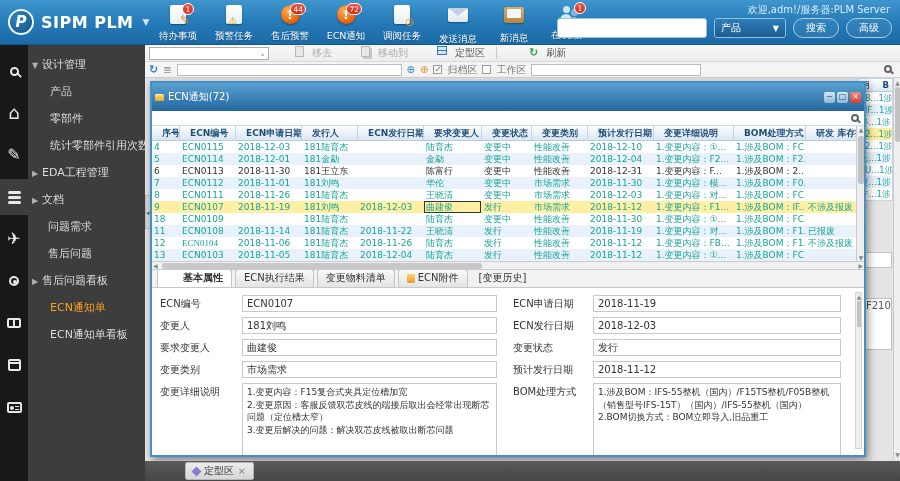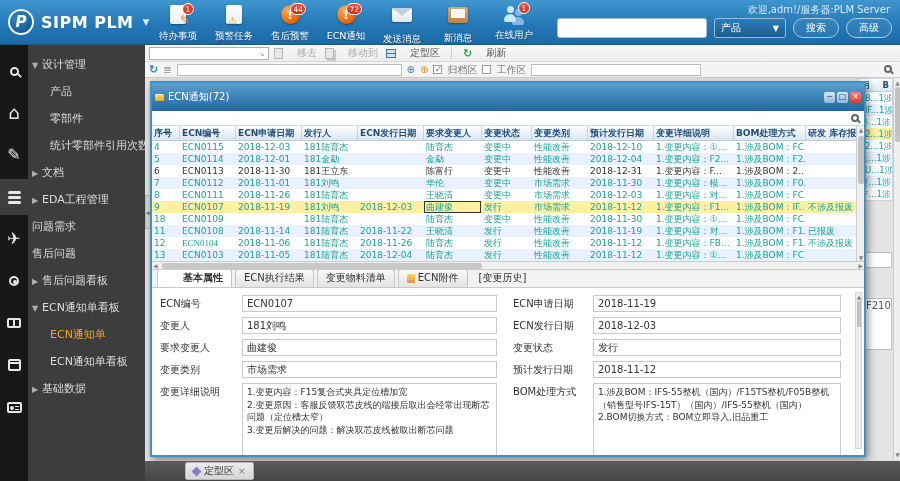--- a/index.html
+++ b/index.html
@@ -53,28 +53,28 @@
   .bookk::after { content:""; position:absolute; left:50%; top:0; bottom:0; width:2px; margin-left:-1px; background:#e8e8e8; }
   .cal { width:13px; height:12px; border:2px solid #e8e8e8; border-radius:2px; position:relative; display:block; }
   .cal::before { content:""; position:absolute; top:1px; left:0; right:0; height:2px; background:#e8e8e8; }
   .card { width:15px; height:11px; border:2px solid #e8e8e8; border-radius:2px; position:relative; display:block; }
   .card::after { content:""; position:absolute; left:1px; top:2px; width:4px; height:4px; border-radius:50%; background:#e8e8e8; }
   .card::before { content:""; position:absolute; right:1px; top:2px; width:4px; height:1.5px; background:#e8e8e8; box-shadow:0 3px 0 #e8e8e8; }
   .sidebar { width:117px; background:#3d3d3d; padding-top:6px; }
   .sb-item { height:27px; line-height:27px; color:#dcdcdc; font-size:11px; white-space:nowrap; overflow:hidden; cursor:pointer; }
   .sb-item .arr { display:inline-block; width:10px; color:#b0b0b0; font-size:8px; margin-left:4px; }
   .sb-item.l1 { padding-left:22px; }
-  .sb-item.l0.noarr { padding-left:4px; }
+  .sb-item.l0.noarr { padding-left:20px; }
   .sb-item.active { color:#f6a321; }
 
   
   .content { flex:1; position:relative; background:#e4e4e4; overflow:hidden; }
   .trow1 { position:absolute; top:0; left:0; right:0; height:17px; background:linear-gradient(#f8f8f8,#ededed); border-bottom:1px solid #d8d8d8; display:flex; align-items:center; gap:5px; padding-left:4px; font-size:10px; color:#555; }
   .combo { width:120px; height:13px; background:#fff; border:1px solid #adadad; display:flex; justify-content:flex-end; align-items:center; color:#888; font-size:8px; padding-right:2px; }
-  .t1btn { display:flex; align-items:center; gap:14px; cursor:pointer; white-space:nowrap; }
+  .t1btn { display:flex; align-items:flex-start; gap:8px; cursor:pointer; white-space:nowrap;margin-left:21px; }
   .t1btn.disabled { color:#aaa; }
   .pagei { width:9px; height:11px; background:#e8e8e8; border:1px solid #b8b8b8; display:inline-block; }
   .pagei.mv { box-shadow:2px 2px 0 #c8c8c8; }
   .gridi { width:10px; height:9px; border:1px solid #2f7cb8; background:linear-gradient(#cfe4f4 3px,#2f7cb8 3px,#2f7cb8 4px,#cfe4f4 4px); display:inline-block; }
   .refi { color:#2e9e3e; font-weight:bold; font-size:11px; }
   .refi.blue { color:#2e7fc0; }
   .vsep { width:1px; height:12px; background:#ccc; margin:0 3px; }
   .trow2 { position:absolute; top:17px; left:0; right:0; height:16px; background:#f4f4f4; border-bottom:1px solid #cfcfcf; display:flex; align-items:center; gap:5px; padding:0 8px 0 4px; font-size:10px; color:#777; }
   .finput { height:12px; background:#fff; border:1px solid #bcbcbc; }
   .plusi { font-size:10px; color:#2e7fc0; line-height:1; }
@@ -99,21 +99,21 @@
   
   .win { position:absolute; left:5px; top:36px; width:716px; height:376px; border:2px solid #4390c9; background:#fff; box-shadow:2px 3px 8px rgba(0,0,0,.45); z-index:5; display:flex; flex-direction:column; }
   .win-title { height:28px; background:linear-gradient(#5aa0d0,#23679f); color:#fff; font-size:10px; display:flex; align-items:center; padding:0 3px; }
   .fold { width:9px; height:7px; background:linear-gradient(#ffd662,#e8a92c); border-radius:1px 2px 1px 1px; margin-right:4px; border-top:1px solid #fff0c0; }
   .win-title .tt { flex:1; white-space:nowrap; overflow:hidden; }
   .wbtn { width:11px; height:11px; border-radius:2px; margin-left:2px; background:linear-gradient(#d6e8f6,#8fb8d8); color:#1d4e78; font-size:8px; line-height:10px; text-align:center; cursor:pointer; }
   .wbtn.close { background:linear-gradient(#f08878,#d04030); color:#fff; }
   .win-filter { height:15px; background:#fff; border-bottom:1px solid #ccd9e6; display:flex; align-items:center; justify-content:flex-end; padding-right:5px; }
   .tbl-wrap { position:relative; padding-right:8px; }
   .thead { height:15px; display:flex; background:linear-gradient(#fdfdfe,#dae6f2); border-bottom:1px solid #b8cbdd; color:#1f4e79; font-size:9px; font-weight:bold; }
-  .thead .c { border-right:1px solid #c4d4e4; padding:0 2px; line-height:15px; white-space:nowrap; overflow:hidden; flex:none; }
+  .thead .c { border-right:1px solid #c4d4e4; padding:0 10px; line-height:15px; white-space:nowrap; overflow:hidden; flex:none; }
   .tr { display:flex; height:12px; font-size:9px; color:#18a39b; cursor:pointer; }
   .tr .c { padding:0 2px; line-height:12px; white-space:nowrap; overflow:hidden; flex:none; border-right:1px solid transparent; }
   .tr.alt { background:#e9f2fb; }
   .tr.dark { color:#333; }
   .tr.sel { background:#fdf0a3; color:#18a39b; }
   .tr .c.focus { box-shadow:inset 0 0 0 1px #333; }
   .tbl-vscroll { position:absolute; right:0; top:0; bottom:0; width:8px; background:#efefef; border-left:1px solid #ccc; }
   .tbl-vscroll .thumb { position:absolute; top:10px; left:1px; width:6px; height:48px; background:#c2c2c2; border-radius:2px; }
   .tbl-vscroll .a { position:absolute; left:0; width:8px; text-align:center; font-size:6px; color:#888; }
   .hscroll { height:9px; background:#f0f0f0; border-top:1px solid #ccc; border-bottom:1px solid #ccc; position:relative; }
@@ -173,20 +173,26 @@
       </div>
       <div class="tb-item">
         <div class="icw">
           <div class="ic-alert"></div>
           <span class="badge">72</span>
         </div>
         <span class="lab">ECN通知</span>
       </div>
       <div class="tb-item">
         <div class="icw">
+          <div class="ic-clockdoc"></div>
+        </div>
+        <span class="lab">调阅任务</span>
+      </div>
+      <div class="tb-item">
+        <div class="icw">
           <div class="ic-mail"></div>
         </div>
         <span class="lab">发送消息</span>
       </div>
       <div class="tb-item">
         <div class="icw">
           <div class="ic-newmail"></div>
         </div>
         <span class="lab">新消息</span>
       </div>
@@ -238,29 +244,27 @@
       </div>
       <div class="strip-item">
         <span class="card"></span>
       </div>
     </div>
   <div class="sidebar" id="sidebar">
       <div class="sb-item l0"><span class="arr">▼</span><span>设计管理</span></div>
       <div class="sb-item l1"><span>产品</span></div>
       <div class="sb-item l1"><span>零部件</span></div>
       <div class="sb-item l1"><span>统计零部件引用次数</span></div>
+      <div class="sb-item l0"><span class="arr">▶</span><span>EDA工程管理</span></div>
       <div class="sb-item l0"><span class="arr">▶</span><span>文档</span></div>
-      <div class="sb-item l0"><span class="arr">▶</span><span>EDA工程管理</span></div>
       <div class="sb-item l0 noarr"><span>问题需求</span></div>
       <div class="sb-item l0 noarr"><span>售后问题</span></div>
       <div class="sb-item l0"><span class="arr">▶</span><span>售后问题看板</span></div>
-      <div class="sb-item l0"><span class="arr">▼</span><span>ECN通知单看板</span></div>
       <div class="sb-item l1 active"><span>ECN通知单</span></div>
       <div class="sb-item l1"><span>ECN通知单看板</span></div>
-      <div class="sb-item l0"><span class="arr">▶</span><span>基础数据</span></div>
     </div>
 
   <div class="content">
 
     <div class="trow1">
       <div class="combo">⌄</div>
       <span id="t1-buttons" style="display:flex;gap:8px;align-items:center;">
           <span class="t1btn disabled">
             <span class="pagei"></span>
             <span>移去</span>

